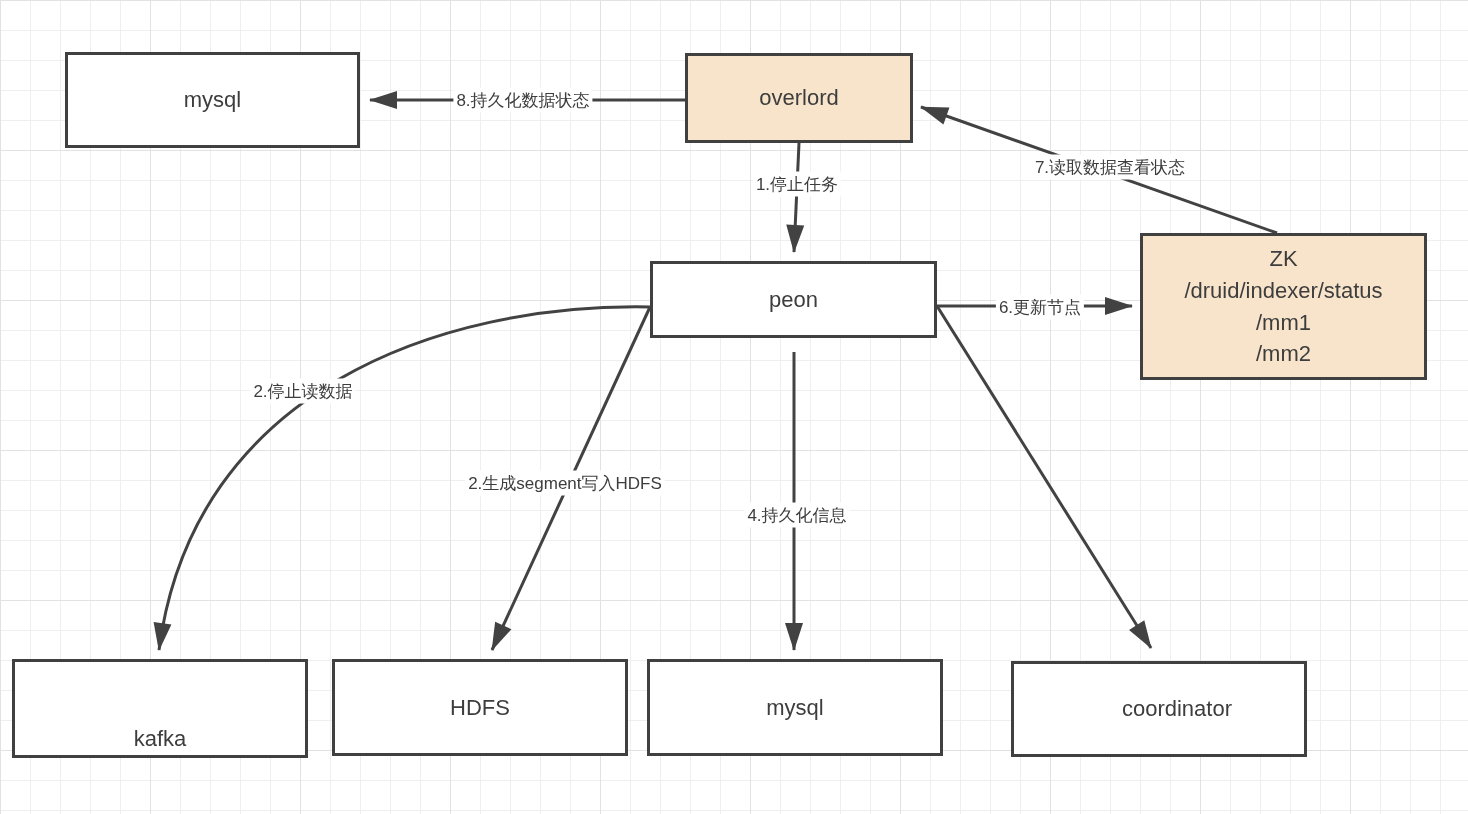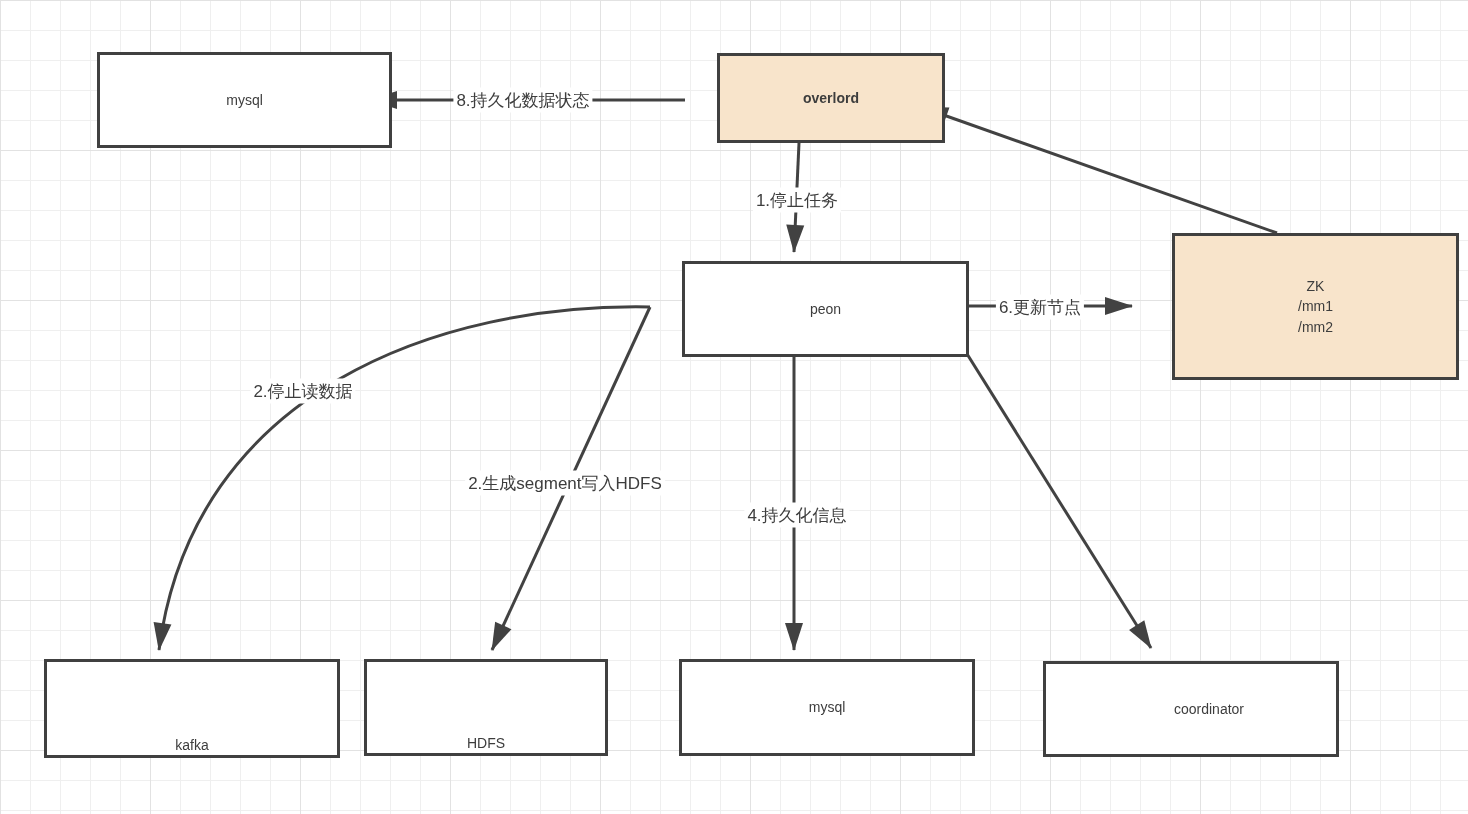--- a/index.html
+++ b/index.html
@@ -18,41 +18,41 @@
   #canvas{position:relative;width:1468px;height:814px;}
   #edge-layer{position:absolute;left:0;top:0;width:1468px;height:814px;}
   .edge{stroke:var(--edge);stroke-width:3;fill:none;}
   .arrowhead{fill:var(--edge);stroke:none;}
   .node{
     position:absolute;box-sizing:border-box;
     border:3px solid var(--border);
     background:var(--node-fill);
     color:var(--text);
     display:flex;align-items:center;justify-content:center;
-    font-size:14px;line-height:1.45;text-align:center;margin-left:32px;
+    font-size:22px;line-height:1.45;text-align:center;
   }
   .node.accent{background:var(--accent-fill);}
   .node.multiline{flex-direction:column;}
   .edge-label{
     position:absolute;transform:translate(-50%,-50%);
     background:var(--label-bg);
     color:var(--text);
     font-size:17px;white-space:nowrap;padding:1px 3px;
   }
   
   #n-mysql-top   {left:65px;  top:52px;  width:295px; height:96px;}
-  #n-overlord    {left:685px; top:53px;  width:228px; height:90px;font-weight:bold;}
-  #n-peon        {left:650px; top:261px; width:287px; height:96px;align-items:center;}
+  #n-overlord    {left:685px; top:53px;  width:228px; height:90px;}
+  #n-peon        {left:650px; top:261px; width:287px; height:77px;align-items:center;}
   #n-zk          {left:1140px;top:233px; width:287px; height:147px;}
   #n-kafka       {left:12px;  top:659px; width:296px; height:99px;align-items:flex-end;}
-  #n-hdfs        {left:332px; top:659px; width:244px; height:97px;align-items:flex-end;}
+  #n-hdfs        {left:332px; top:659px; width:296px; height:97px;}
   #n-mysql-bottom{left:647px; top:659px; width:296px; height:97px;}
   #n-coordinator {left:1011px;top:661px; width:296px; height:96px;padding-left:36px;}
   
-  #l-stop-task    {left:797px; top:200px;}
+  #l-stop-task    {left:797px; top:184px;}
   #l-stop-reading {left:303px; top:391px;}
   #l-write-segment{left:565px; top:483px;}
   #l-persist-info {left:797px; top:507px;margin-top:8px;}
   #l-wait-segment {left:1046px;top:483px;}
   #l-update-node  {left:1040px;top:307px;}
   #l-read-status  {left:1110px;top:167px;}
   #l-persist-state{left:523px; top:100px;}
 </style>
 </head>
 <body>
@@ -82,20 +82,21 @@
   <div class="node accent" id="n-overlord">
     <span>overlord</span>
   </div>
 
   <div class="node" id="n-peon">
     <span>peon</span>
   </div>
 
   <div class="node accent multiline" id="n-zk">
     <div>ZK</div>
+    <div>/druid/indexer/status</div>
     <div>/mm1</div>
     <div>/mm2</div>
   </div>
 
   <div class="node" id="n-kafka">
     <span>kafka</span>
   </div>
 
   <div class="node" id="n-hdfs">
     <span>HDFS</span>
@@ -107,15 +108,16 @@
 
   <div class="node" id="n-coordinator">
     <span>coordinator</span>
   </div>
 
   <div class="edge-label" id="l-stop-task">1.停止任务</div>
   <div class="edge-label" id="l-stop-reading">2.停止读数据</div>
   <div class="edge-label" id="l-write-segment">2.生成segment写入HDFS</div>
   <div class="edge-label" id="l-persist-info">4.持久化信息</div>
   <div class="edge-label" id="l-update-node">6.更新节点</div>
+  <div class="edge-label" id="l-read-status">7.读取数据查看状态</div>
   <div class="edge-label" id="l-persist-state">8.持久化数据状态</div>
 
 </div>
 
 </body></html>

